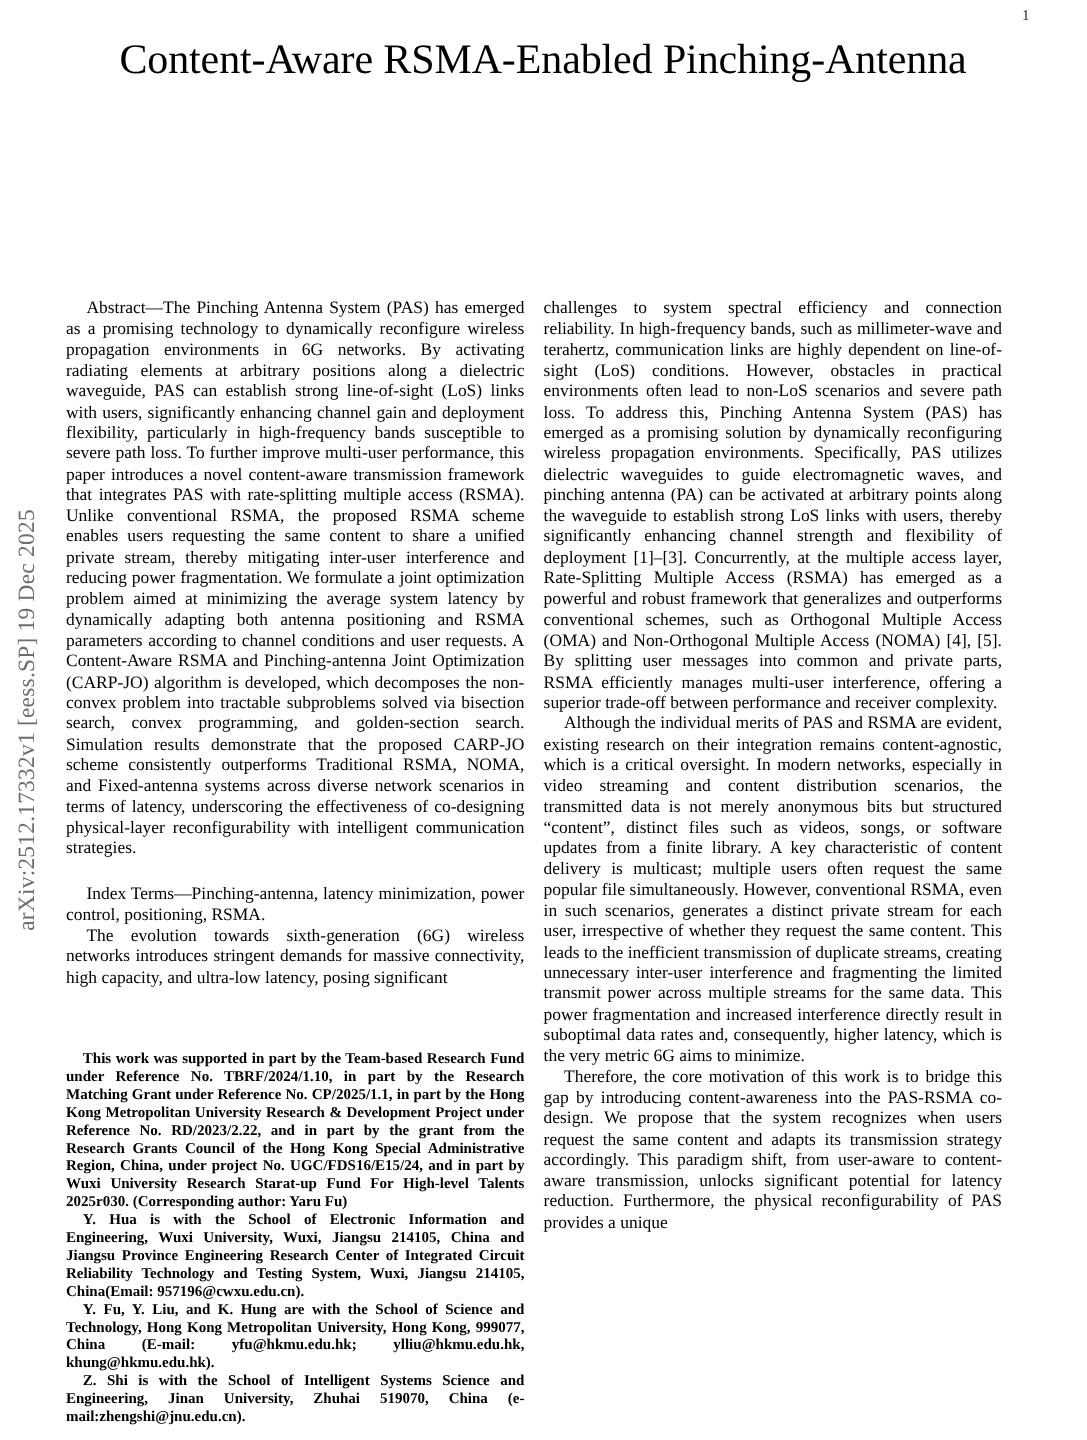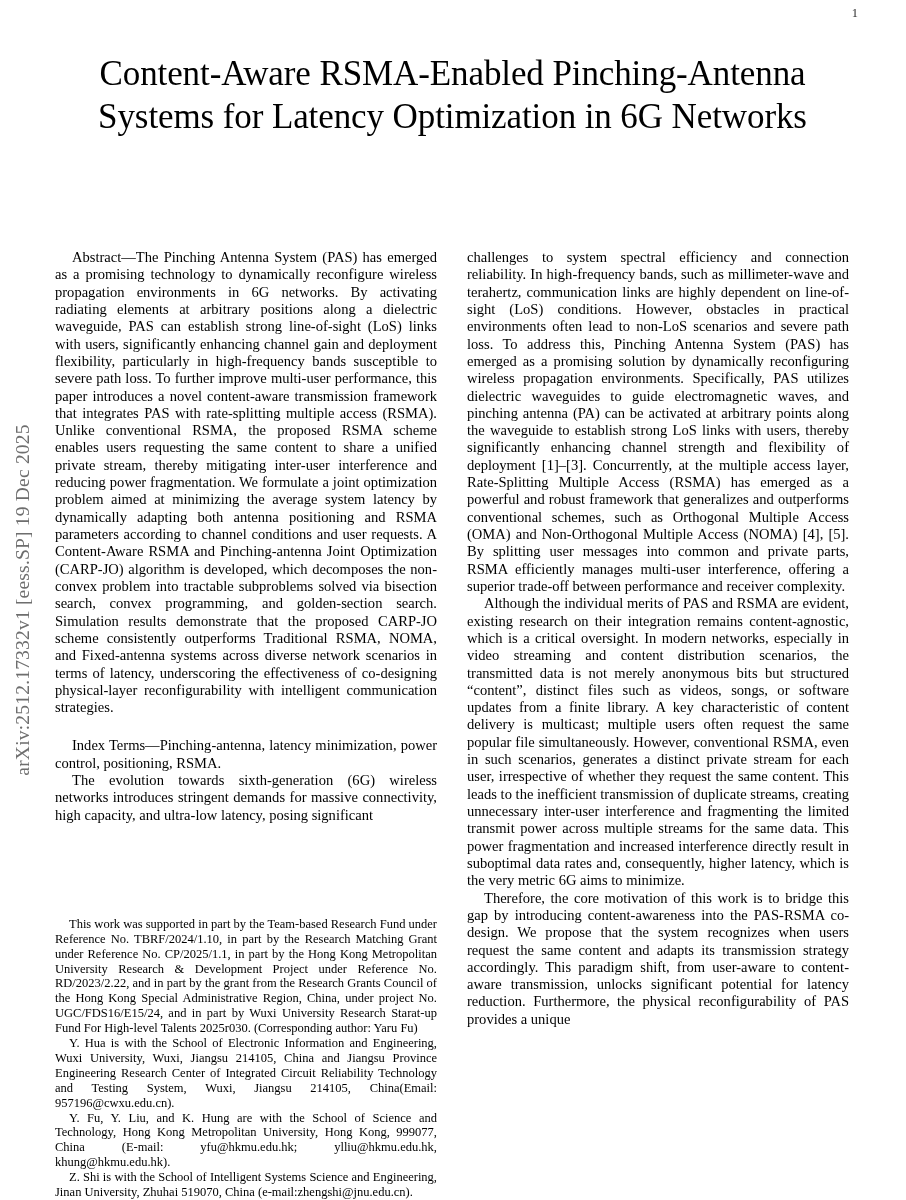--- a/index.html
+++ b/index.html
@@ -50,21 +50,21 @@
   .page {
     position: absolute;
     left: 55px;
     top: 0;
     width: 795px;
     height: 1200px;
   }
 
   .title {
     margin: 0;
-    padding-top: 52px;
+    padding-top: 28px;
     text-align: center;
     font-weight: normal;
     font-size: 35px;
     line-height: 1.24;
     letter-spacing: -0.1px;
   }
   .title .tline { display: block; }
 
   .authors {
     text-align: center;
@@ -74,21 +74,21 @@
   }
 
   
   .columns {
     position: absolute;
     top: 249px;
     left: 0;
     width: 795px;
     height: 951px;
     display: flex;
-    gap: 30px;
+    gap: 16px;
   }
   .col {
     width: 382px;
     position: relative;
   }
 
   p.body {
     margin: 0;
     text-align: justify;
     text-align-last: left;
@@ -127,22 +127,23 @@
     font-weight: normal;
     font-size: 15.4px;
     font-variant: small-caps;
     letter-spacing: 0.1px;
   }
 
   
   .footnotes {
     position: absolute;
     left: 0;
-    bottom: 0;
+    bottom: 12px;
     width: 382px;
+    font-weight: bold;
   }
   .footnotes p {
     margin: 0;
     text-align: justify;
     text-align-last: left;
     font-size: 12.5px;
     line-height: 14.9px;
     text-indent: 14px;
     hyphens: auto;
   }
@@ -153,21 +154,20 @@
 <div class="arxiv-stamp">
   <span>arXiv:2512.17332v1  [eess.SP]  19 Dec 2025</span>
 </div>
 
 <div class="page-number">1</div>
 
 <div class="page">
 
   <h1 class="title">
     <span class="tline">Content-Aware RSMA-Enabled Pinching-Antenna</span>
-    <span class="tline">Systems for Latency Optimization in 6G Networks</span>
   </h1>
 
 
   <div class="columns">
 
     <div class="col">
 
       <p class="abstract"><span class="lead">Abstract—</span><span>The Pinching Antenna System (PAS) has emerged as a promising technology to dynamically reconfigure wireless propagation environments in 6G networks. By activating radiating elements at arbitrary positions along a dielectric waveguide, PAS can establish strong line-of-sight (LoS) links with users, significantly enhancing channel gain and deployment flexibility, particularly in high-frequency bands susceptible to severe path loss. To further improve multi-user performance, this paper introduces a novel content-aware transmission framework that integrates PAS with rate-splitting multiple access (RSMA). Unlike conventional RSMA, the proposed RSMA scheme enables users requesting the same content to share a unified private stream, thereby mitigating inter-user interference and reducing power fragmentation. We formulate a joint optimization problem aimed at minimizing the average system latency by dynamically adapting both antenna positioning and RSMA parameters according to channel conditions and user requests. A Content-Aware RSMA and Pinching-antenna Joint Optimization (CARP-JO) algorithm is developed, which decomposes the non-convex problem into tractable subproblems solved via bisection search, convex programming, and golden-section search. Simulation results demonstrate that the proposed CARP-JO scheme consistently outperforms Traditional RSMA, NOMA, and Fixed-antenna systems across diverse network scenarios in terms of latency, underscoring the effectiveness of co-designing physical-layer reconfigurability with intelligent communication strategies.</span></p>
 
       <p class="indexterms"><span>Index Terms—</span><span>Pinching-antenna, latency minimization, power control, positioning, RSMA.</span></p>

